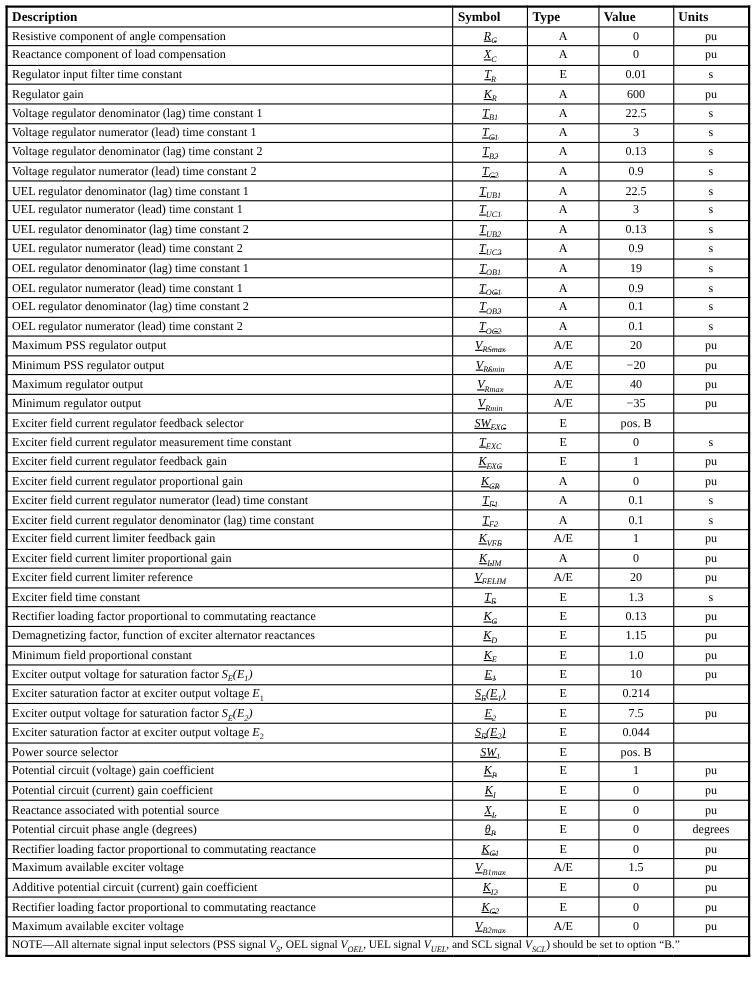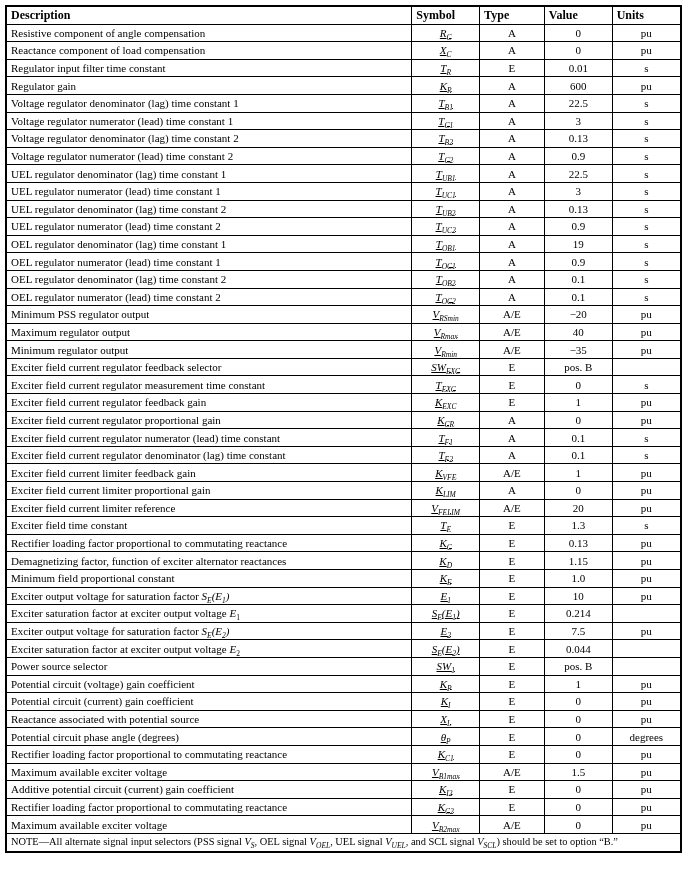--- a/index.html
+++ b/index.html
@@ -162,20 +162,27 @@
           <td class="ctr">s</td>
         </tr>
         <tr>
           <td class="desc">OEL regulator numerator (lead) time constant 2</td>
           <td class="sym">T<sub>OC2</sub></td>
           <td class="ctr">A</td>
           <td class="ctr">0.1</td>
           <td class="ctr">s</td>
         </tr>
         <tr>
+          <td class="desc">Maximum PSS regulator output</td>
+          <td class="sym">V<sub>RSmax</sub></td>
+          <td class="ctr">A/E</td>
+          <td class="ctr">20</td>
+          <td class="ctr">pu</td>
+        </tr>
+        <tr>
           <td class="desc">Minimum PSS regulator output</td>
           <td class="sym">V<sub>RSmin</sub></td>
           <td class="ctr">A/E</td>
           <td class="ctr">−20</td>
           <td class="ctr">pu</td>
         </tr>
         <tr>
           <td class="desc">Maximum regulator output</td>
           <td class="sym">V<sub>Rmax</sub></td>
           <td class="ctr">A/E</td>

